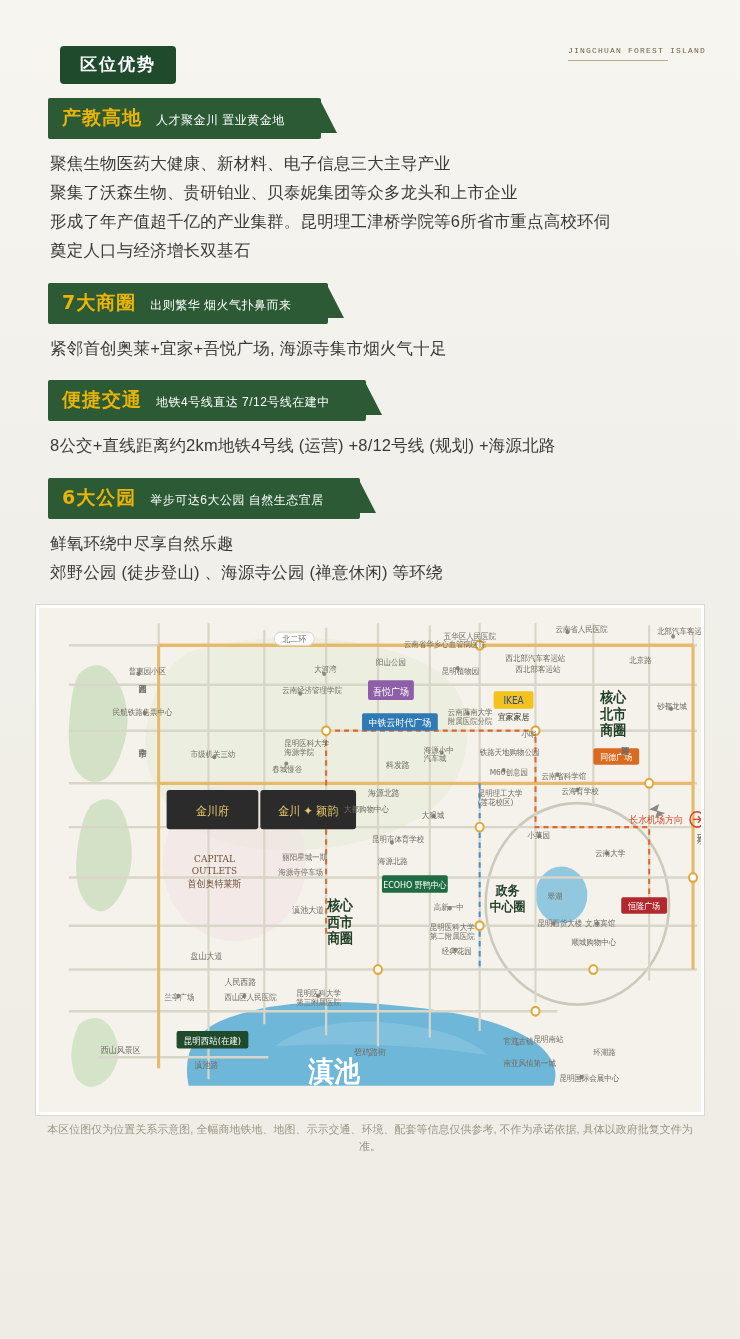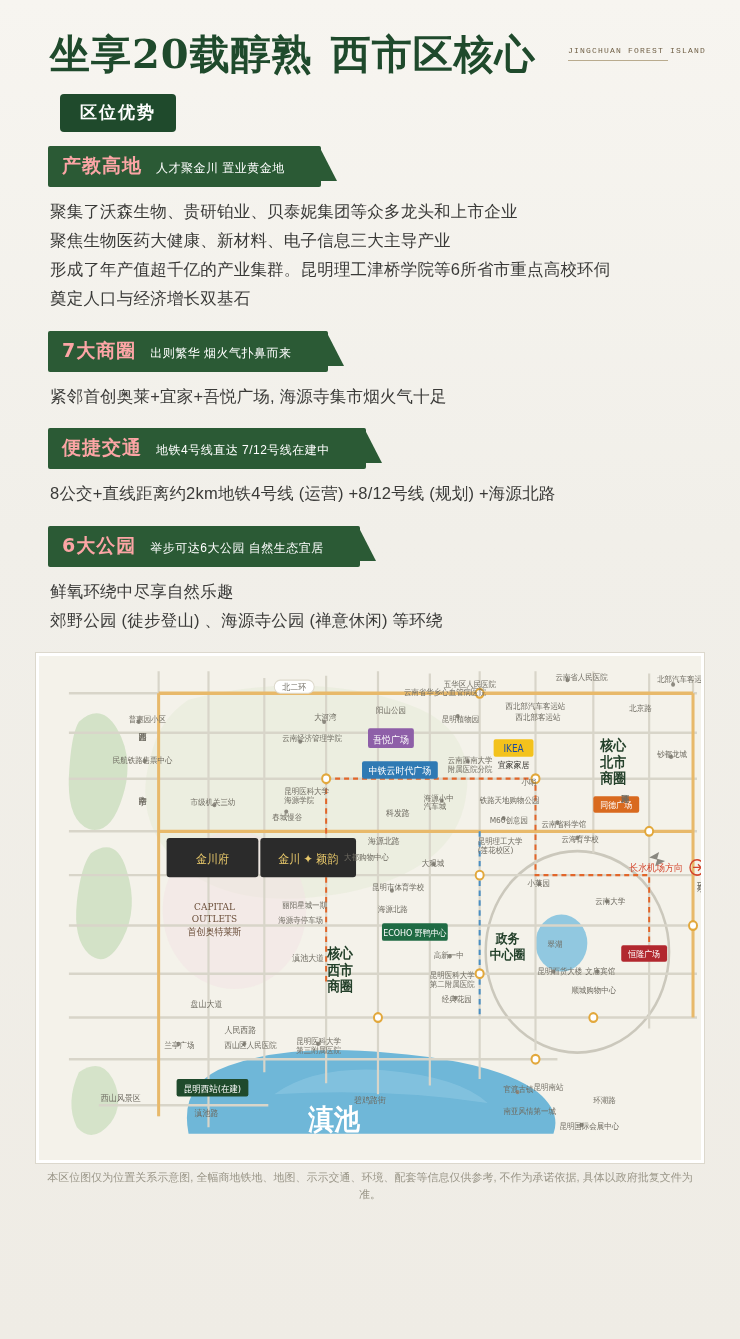--- a/index.html
+++ b/index.html
@@ -88,21 +88,21 @@
     white-space: nowrap;
   }
   .sec-head::after {
     content: "";
     position: absolute;
     right: -16px; top: 0;
     border-top: 35px solid transparent;
     border-left: 18px solid #2b5a35;
   }
   .sec-num {
-    color: #fca5a5;
+    color: #eab308;
     font-weight: bold;
     font-size: 19px;
     letter-spacing: 1px;
     font-family: "DejaVu Sans", sans-serif;
   }
   .sec-sub {
     color: #ffffff;
     font-size: 12px;
     margin-left: 14px;
     letter-spacing: 0.5px;
@@ -134,39 +134,36 @@
     padding: 6px 40px 8px 40px;
     line-height: 1.5;
   }
 </style>
 </head>
 <body>
 
 <div class="page">
 
   <div class="header">
-    <h1 class="main-title">
-      <span>坐享20载醇熟</span><span class="gap"></span><span>西市区核心</span>
-    </h1>
     <div class="brand">
       <div class="brand-en">JINGCHUAN FOREST ISLAND</div>
       <div class="brand-rule"></div>
     </div>
     <div class="subtitle-badge">区位优势</div>
   </div>
 
   <div class="content">
 
     <div class="section">
       <div class="sec-head">
         <span class="sec-num">产教高地</span><span class="sec-sub">人才聚金川 置业黄金地</span>
       </div>
       <div class="sec-body">
+        <p>聚焦生物医药大健康、新材料、电子信息三大主导产业</p>
         <p>聚集了沃森生物、贵研铂业、贝泰妮集团等众多龙头和上市企业</p>
-        <p>聚焦生物医药大健康、新材料、电子信息三大主导产业</p>
         <p>形成了年产值超千亿的产业集群。昆明理工津桥学院等6所省市重点高校环伺</p>
         <p>奠定人口与经济增长双基石</p>
       </div>
     </div>
 
     <div class="section">
       <div class="sec-head">
         <span class="sec-num">7大商圈</span><span class="sec-sub">出则繁华 烟火气扑鼻而来</span>
       </div>
       <div class="sec-body">

